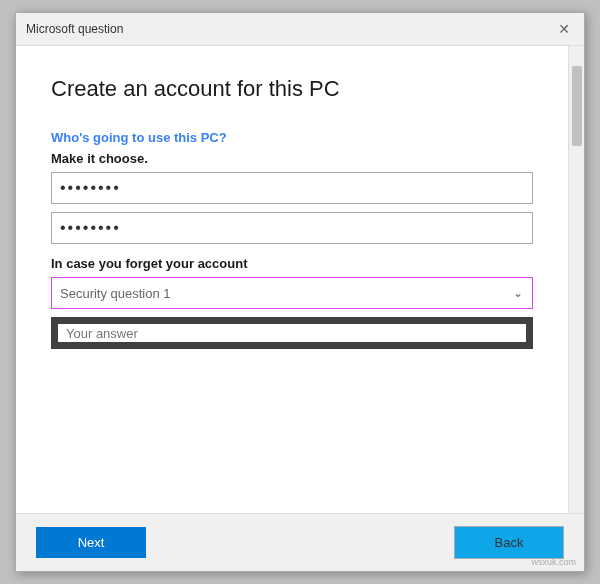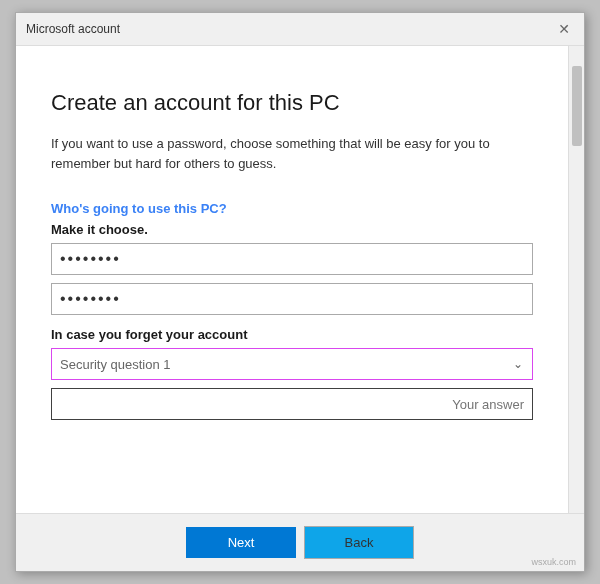--- a/index.html
+++ b/index.html
@@ -56,21 +56,21 @@
     }
 
     .content-area {
       display: flex;
       flex: 1;
       overflow: hidden;
     }
 
     .main-content {
       flex: 1;
-      padding: 44px 35px 20px 35px;
+      padding: 30px 35px 20px 35px;
       overflow-y: auto;
     }
 
     .scrollbar {
       width: 16px;
       background: #f0f0f0;
       border-left: 1px solid #ddd;
       display: flex;
       flex-direction: column;
       align-items: center;
@@ -169,33 +169,32 @@
       top: 50%;
       transform: translateY(-50%);
       pointer-events: none;
       font-size: 12px;
       color: #666;
     }
 
     .answer-input {
       width: 100%;
       height: 32px;
-      border: 1px solid #404040;
+      border: 7px solid #404040;
       padding: 0 8px;
       font-size: 13px;
       font-family: 'Segoe UI', Arial, sans-serif;
       color: #aaa;
       outline: none;
       background: #fff;
-      text-align: right;
     }
 
     .footer {
       display: flex;
-      justify-content: center;
+      justify-content: space-between;
       align-items: center;
       padding: 12px 20px;
       background: #f0f0f0;
       border-top: 1px solid #ddd;
       gap: 8px;
       flex-shrink: 0;
     }
 
     .btn-next {
       background: #0078d4;
@@ -225,32 +224,31 @@
       right: 8px;
       font-size: 9px;
       color: #aaa;
     }
   </style>
 </head>
 <body>
 
 <div class="window">
   <div class="title-bar">
-    <span class="title-bar-text">Microsoft account</span>
+    <span class="title-bar-text">Microsoft question</span>
     <div class="close-btn">
       <span>✕</span>
     </div>
   </div>
 
   <div class="content-area">
     <div class="main-content">
 
       <h1 class="page-title">Create an account for this PC</h1>
 
-      <p class="description">If you want to use a password, choose something that will be easy for you to remember but hard for others to guess.</p>
 
       <div class="field-label">Who's going to use this PC?</div>
 
       <div class="section-label">Make it choose.</div>
       <input type="password" class="password-field" value="••••••••" style="">
       <input type="password" class="password-field" value="••••••••" style="">
 
       <div class="section-label">In case you forget your account</div>
 
       <div class="dropdown-container">

